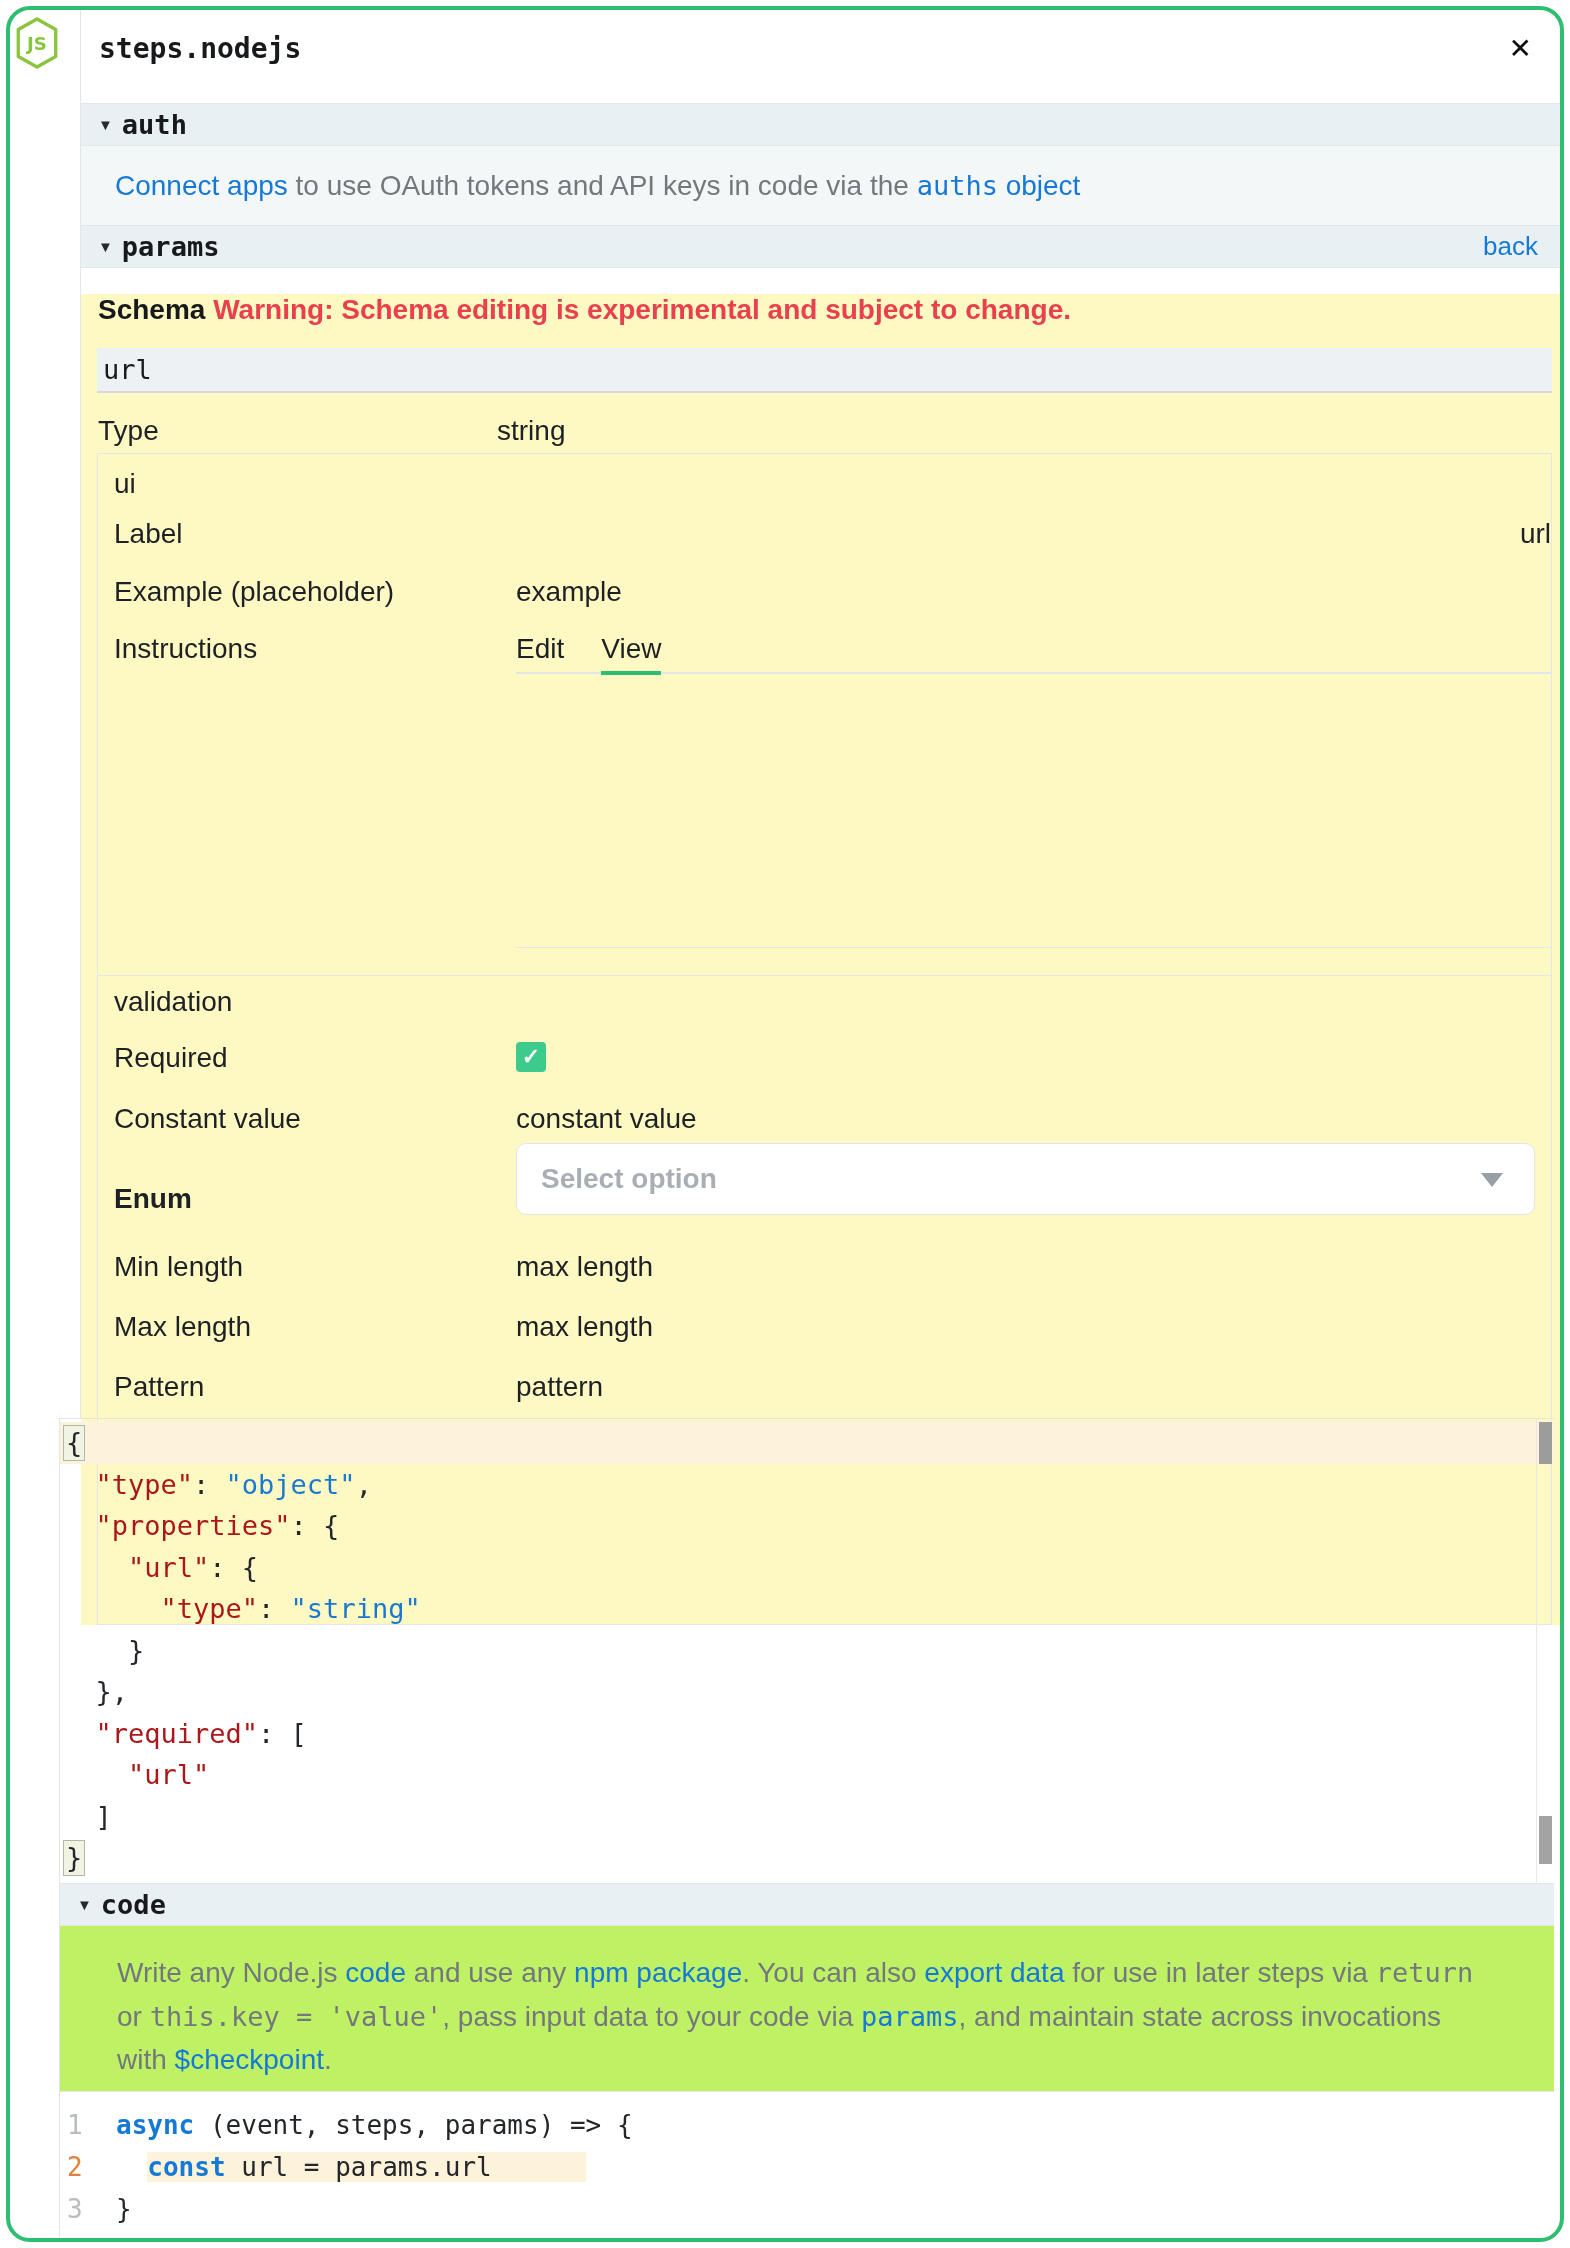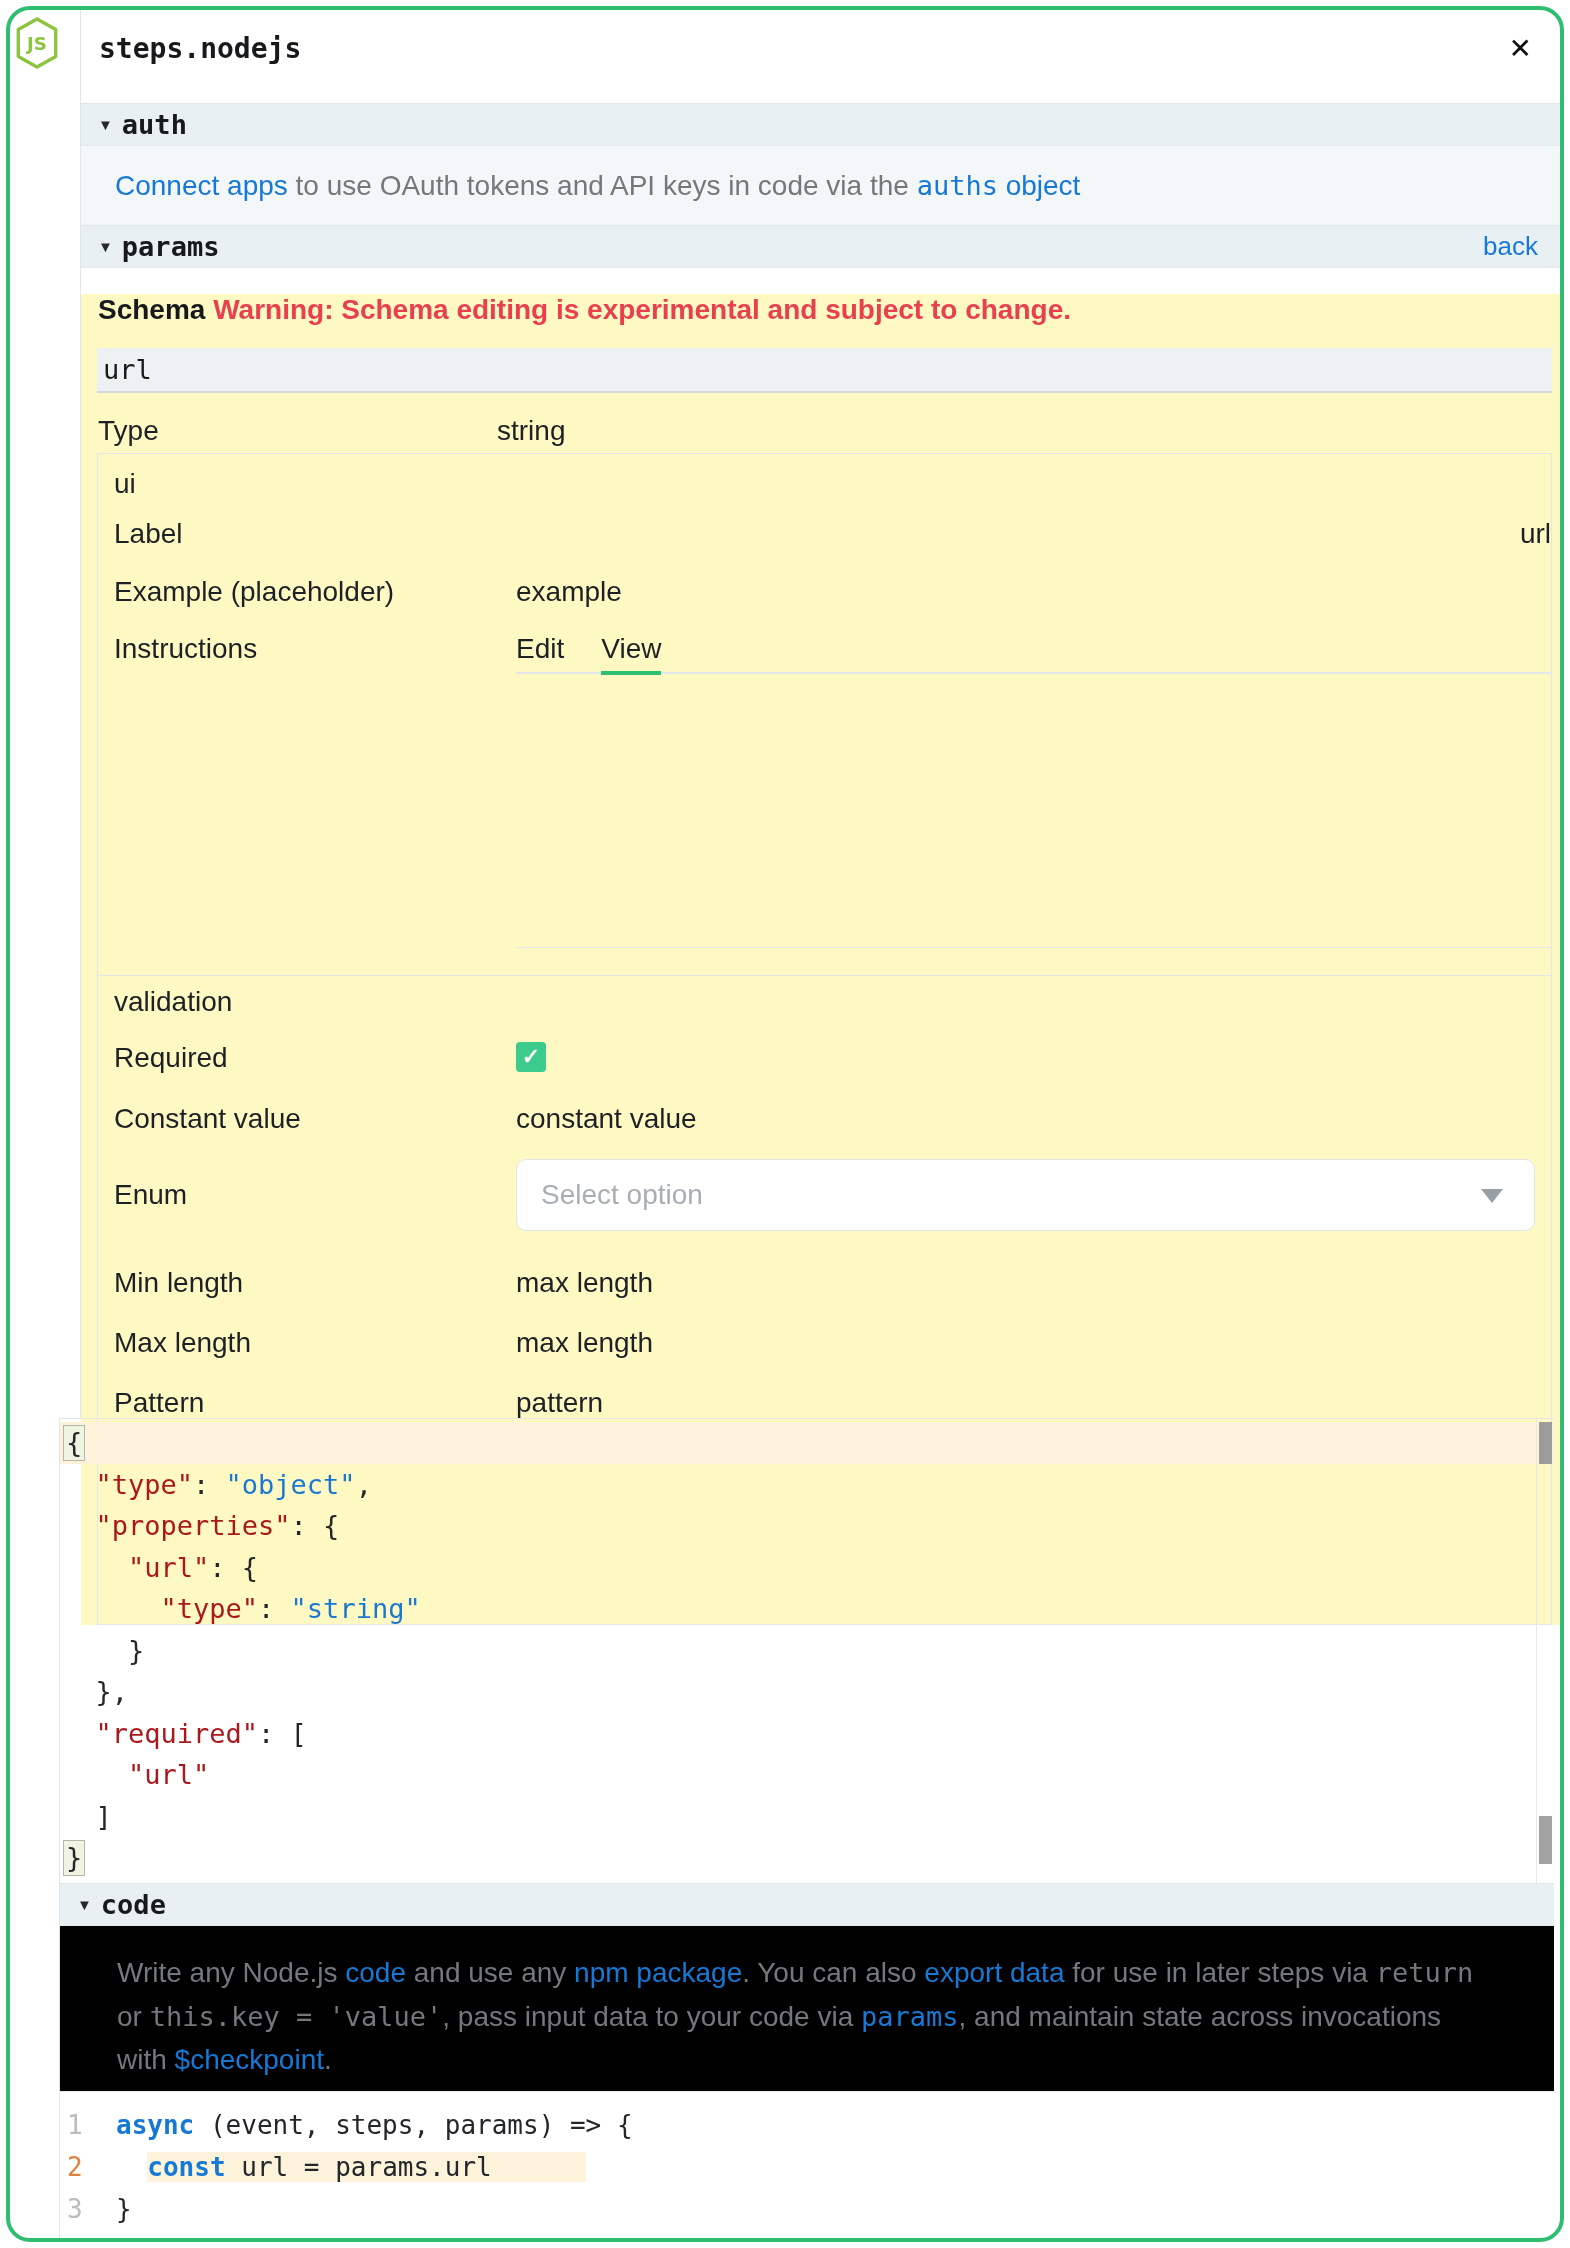--- a/index.html
+++ b/index.html
@@ -35,21 +35,21 @@
   .box{margin:6px 0 0 16px;width:1455px;height:1172px;border:1px solid #e3e6ea;box-sizing:border-box;overflow:hidden;}
   .grp{margin:14px 0 0 16px;font-size:28px;}
   .grp.validation{margin-top:10px;}
   .brow{display:flex;margin-left:16px;font-size:28px;align-items:flex-start;}
   .brow .lbl{flex:0 0 402px;}
   .row-label{margin-top:18px;justify-content:space-between;}
   .row-example{margin-top:26px;}
   .row-instr{margin-top:25px;}
   .row-required{margin-top:24px;}
   .row-constant{margin-top:29px;}
-  .row-enum{margin-top:24px;align-items:center;margin-right:16px;}
+  .row-enum{margin-top:8px;align-items:flex-end;margin-right:16px;font-weight:bold;}
   .row-min{margin-top:36px;}
   .row-max{margin-top:28px;}
   .row-pattern{margin-top:28px;}
   .tabs{flex:1;display:flex;gap:37px;border-bottom:2px solid #e4e7e9;}
   .tab{padding-bottom:6px;cursor:pointer;}
   .tab.active{border-bottom:4px solid #2ebd71;margin-bottom:-3px;}
   .instr-area{margin-left:418px;height:273px;border-bottom:1px solid #e4e7e9;}
   .vdivider{border-top:1px solid #e4e7e9;margin-top:27px;height:0;}
   .checkbox{width:30px;height:30px;background:#3ccb8c;border-radius:4px;color:#fff;font-size:22px;
             line-height:30px;text-align:center;font-weight:bold;cursor:pointer;}
@@ -62,21 +62,21 @@
            font:27px/41.5px "DejaVu Sans Mono",monospace;padding-top:3px;box-sizing:border-box;color:#23262a;}
   .cm-line{white-space:pre;padding-left:3px;}
   .cm-line.active{background:#fcf3da;}
   .key{color:#ab181b;}
   .str{color:#1a78d2;}
   .kw{color:#1779d6;font-weight:bold;}
   .bb{display:inline-block;border:1px solid #b2b7a8;background:#f2f4e3;padding:0 2px;line-height:34px;}
   .sbar{position:absolute;top:0;right:0;bottom:0;width:17px;border-left:1px solid #e8e8e8;background:#fff0;}
   .sthumb{position:absolute;top:3px;right:2px;width:13px;height:42px;background:#9c9c9c;cursor:pointer;z-index:5;}
   .scorner{position:absolute;top:397px;right:2px;width:13px;height:48px;background:#a3a3a3;z-index:5;}
-  .desc{height:165px;background:#000000;padding:25px 60px 0 57px;font-size:28px;line-height:43.5px;
+  .desc{height:165px;background:#bef264;padding:25px 60px 0 57px;font-size:28px;line-height:43.5px;
         color:#74787d;box-sizing:border-box;}
   .node-ed{border-top:1px solid #e3e6e9;padding-top:12px;font:26px/42px "DejaVu Sans Mono",monospace;
            color:#23262a;background:#fff;height:160px;}
   .node-ed .cm-line{padding-left:0;}
   .gut{display:inline-block;width:56px;padding-left:7px;color:#b9bdc1;box-sizing:border-box;}
   .gut.act{color:#e0823e;}
   .hl{background:#fcf3da;}
   .lblc{color:#1d2024;}
   .valc{color:#1d2024;}
 </style>

